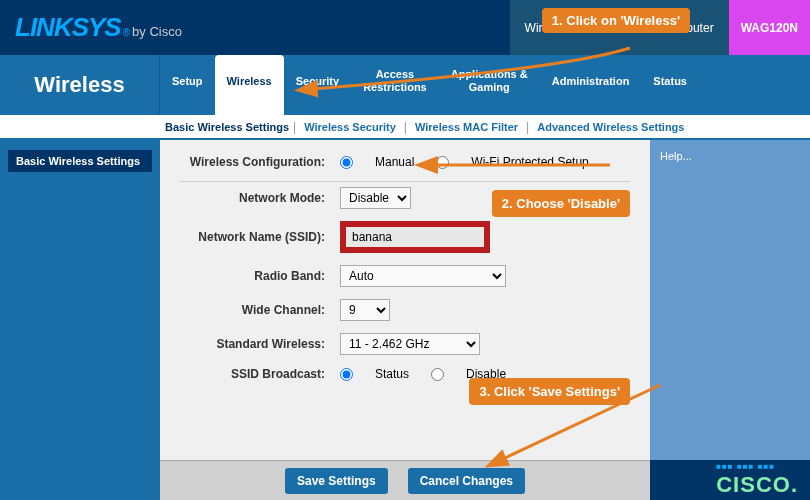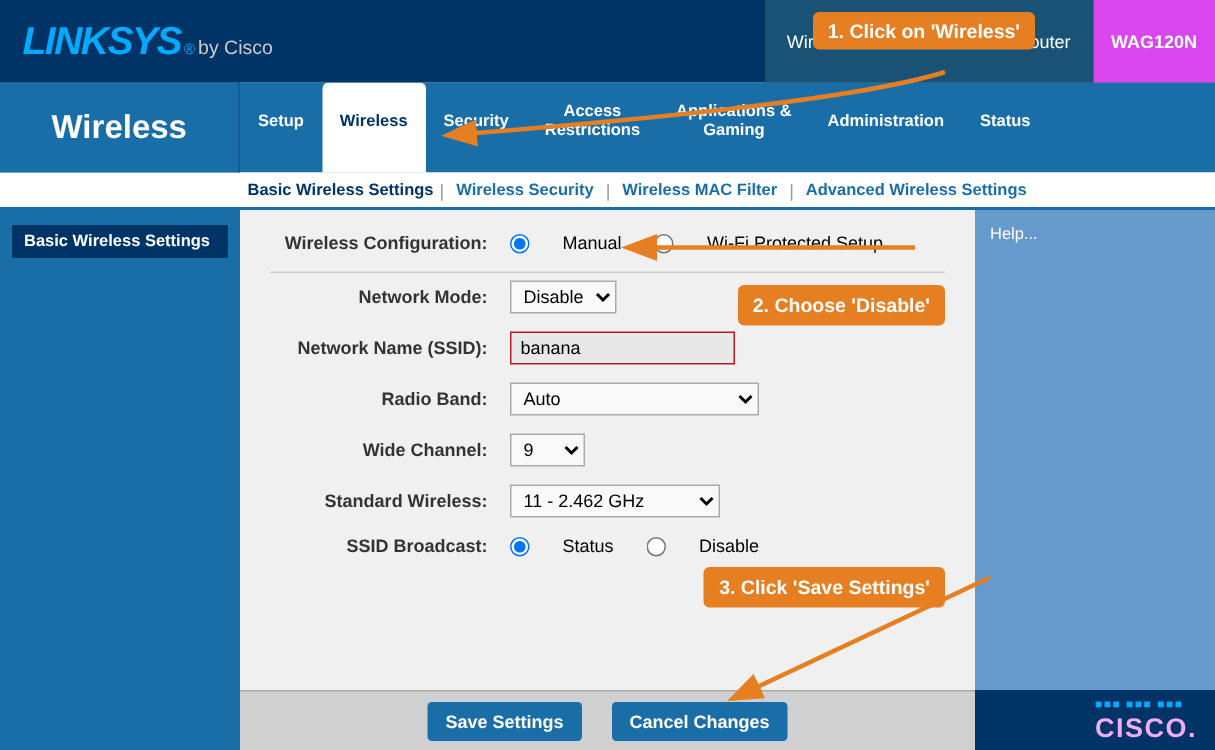--- a/index.html
+++ b/index.html
@@ -196,21 +196,21 @@
       padding-right: 15px;
     }
     .form-control {
       display: flex;
       align-items: center;
       gap: 8px;
     }
 
     input[type="radio"] { cursor: pointer; }
     input[type="text"] {
-      border: 1px solid #b91c1c;
+      border: 6px solid #b91c1c;
       background: #e8e8e8;
       padding: 3px 6px;
       font-size: 12px;
       width: 150px;
     }
     select {
       border: 1px solid #aaa;
       padding: 2px 4px;
       font-size: 12px;
       background: #f9f9f9;
@@ -263,22 +263,22 @@
       padding-right: 12px;
     }
     .cisco-dots {
       color: #00aaff;
       font-size: 8px;
       letter-spacing: 1px;
       display: block;
       margin-bottom: 1px;
     }
     .cisco-brand {
-      color: #f0abfc;
-      font-size: 18px;
+      color: #86efac;
+      font-size: 22px;
       font-weight: bold;
       letter-spacing: 1px;
     }
 
     
     .callout-2 {
       position: absolute;
       right: 20px;
       top: 50px;
       background: #e67e22;

